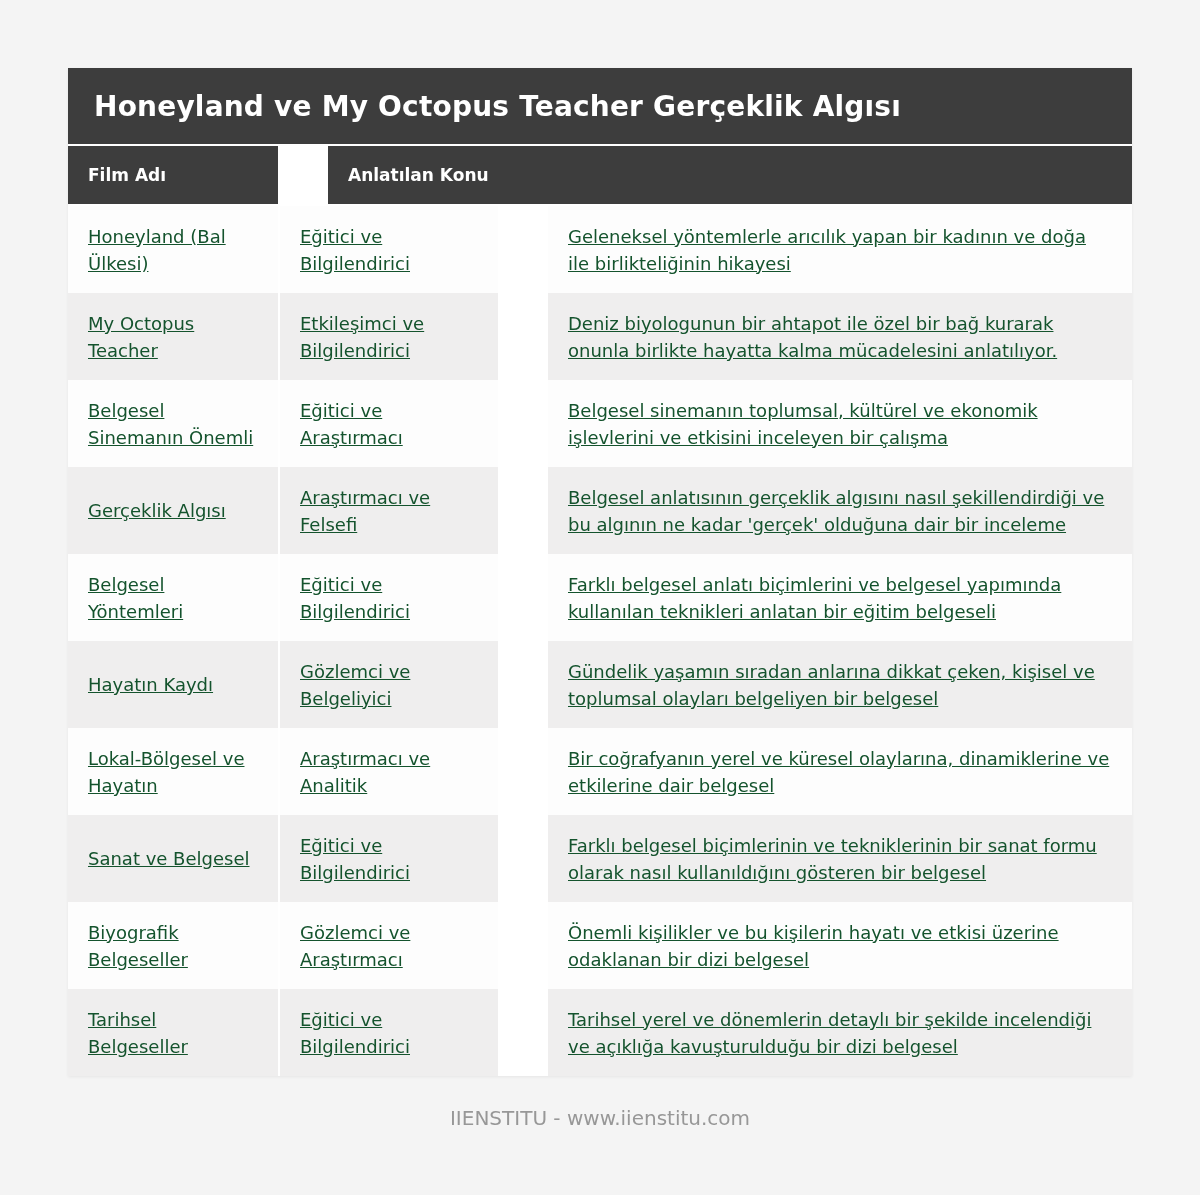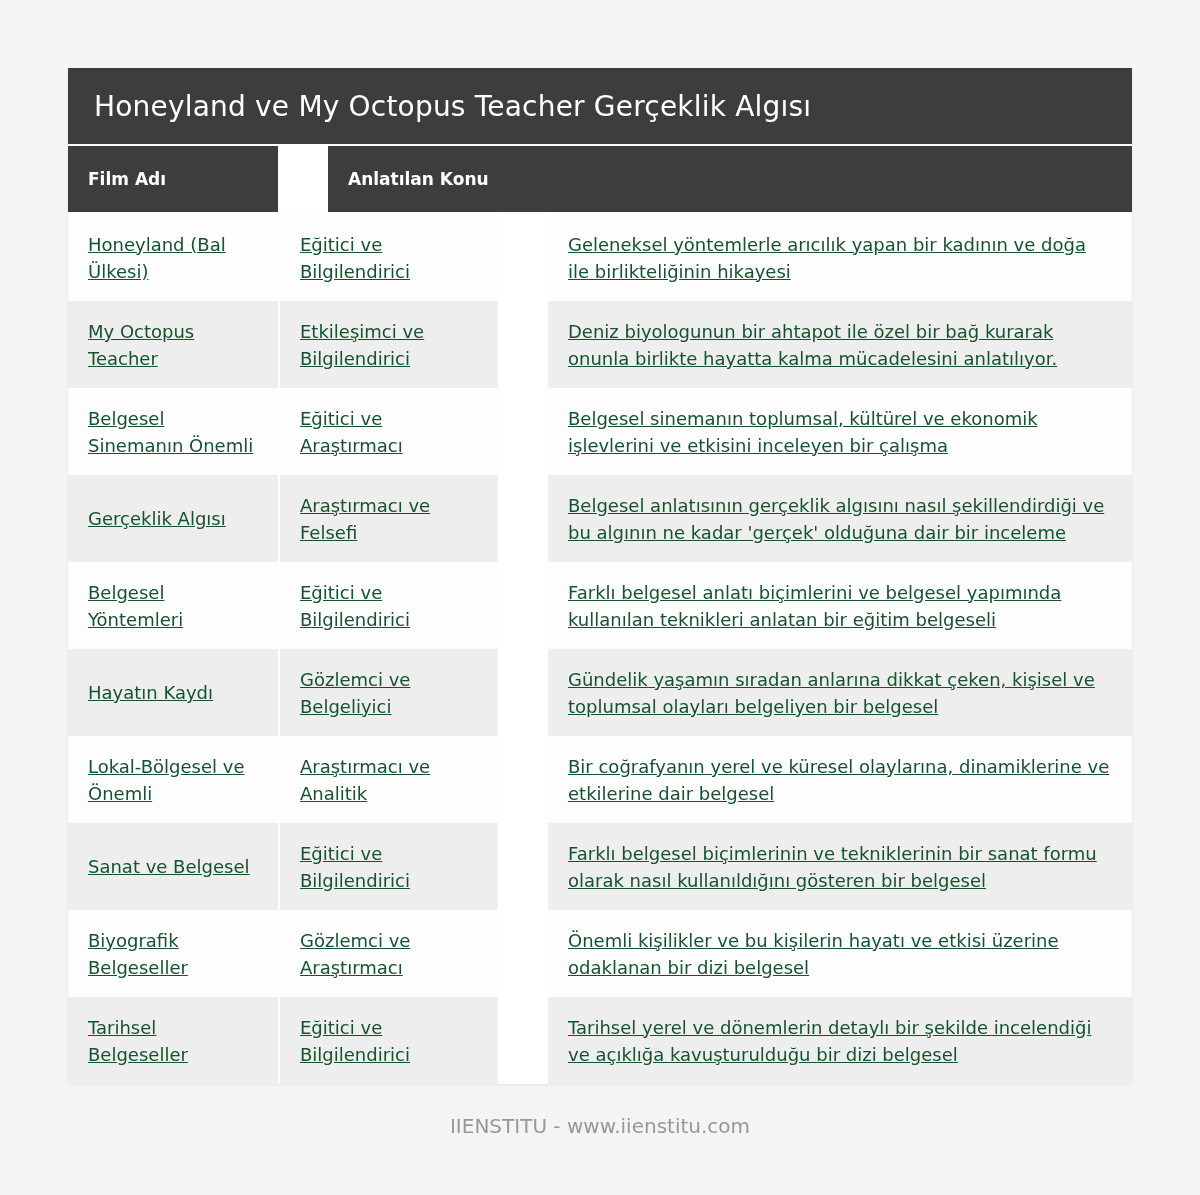--- a/index.html
+++ b/index.html
@@ -20,27 +20,27 @@
     box-shadow: 0 1px 3px rgba(0,0,0,0.06);
   }
   .title-bar {
     background: #3d3d3d;
     color: #ffffff;
     height: 76px;
     display: flex;
     align-items: center;
     padding: 0 26px;
     font-size: 28px;
-    font-weight: normal;
+    font-weight: bold;
     letter-spacing: 0.2px;
     margin-bottom: 2px;
   }
   .head-row {
     display: flex;
-    height: 66px;
+    height: 58px;
     margin-bottom: 2px;
   }
   .head-cell {
     background: #3d3d3d;
     color: #ffffff;
     font-size: 17px;
     font-weight: bold;
     display: flex;
     align-items: center;
     padding: 0 20px;
@@ -114,21 +114,21 @@
         <div class="cell col-film">Belgesel Yöntemleri</div>
         <div class="cell col-tarz">Eğitici ve Bilgilendirici</div>
         <div class="cell col-konu">Farklı belgesel anlatı biçimlerini ve belgesel yapımında kullanılan teknikleri anlatan bir eğitim belgeseli</div>
       </div>
       <div class="row">
         <div class="cell col-film">Hayatın Kaydı</div>
         <div class="cell col-tarz">Gözlemci ve Belgeliyici</div>
         <div class="cell col-konu">Gündelik yaşamın sıradan anlarına dikkat çeken, kişisel ve toplumsal olayları belgeliyen bir belgesel</div>
       </div>
       <div class="row">
-        <div class="cell col-film">Lokal-Bölgesel ve Önemli</div>
+        <div class="cell col-film">Lokal-Bölgesel ve Hayatın</div>
         <div class="cell col-tarz">Araştırmacı ve Analitik</div>
         <div class="cell col-konu">Bir coğrafyanın yerel ve küresel olaylarına, dinamiklerine ve etkilerine dair belgesel</div>
       </div>
       <div class="row">
         <div class="cell col-film">Sanat ve Belgesel</div>
         <div class="cell col-tarz">Eğitici ve Bilgilendirici</div>
         <div class="cell col-konu">Farklı belgesel biçimlerinin ve tekniklerinin bir sanat formu olarak nasıl kullanıldığını gösteren bir belgesel</div>
       </div>
       <div class="row">
         <div class="cell col-film">Biyografik Belgeseller</div>

